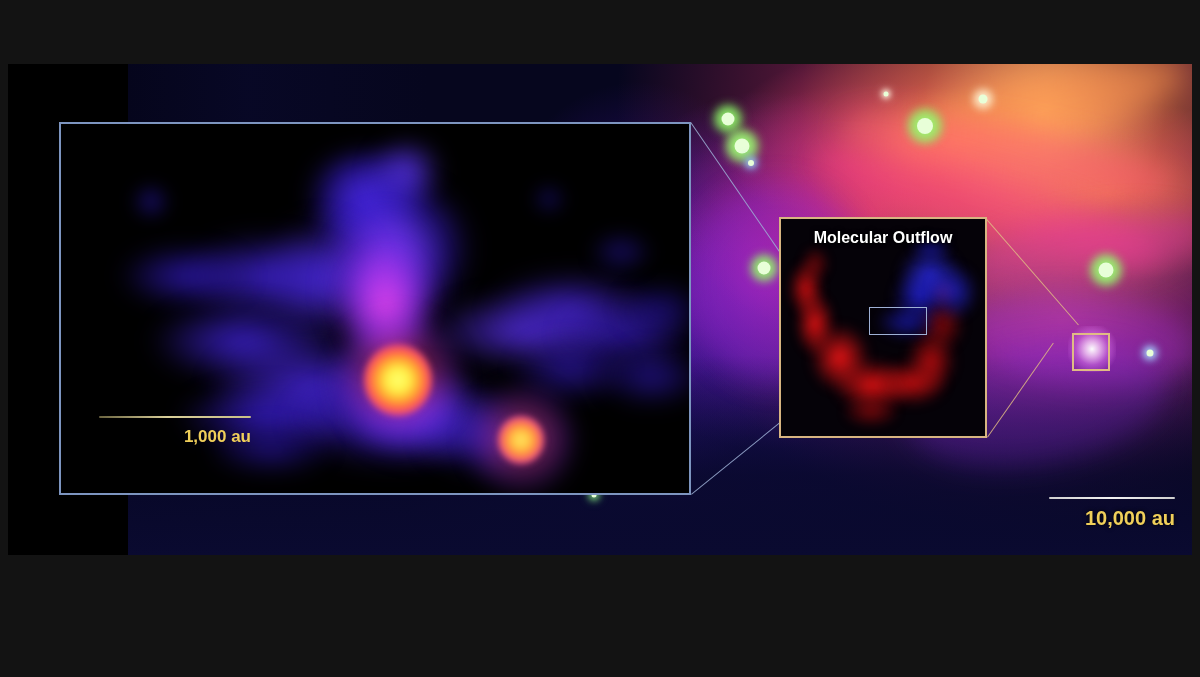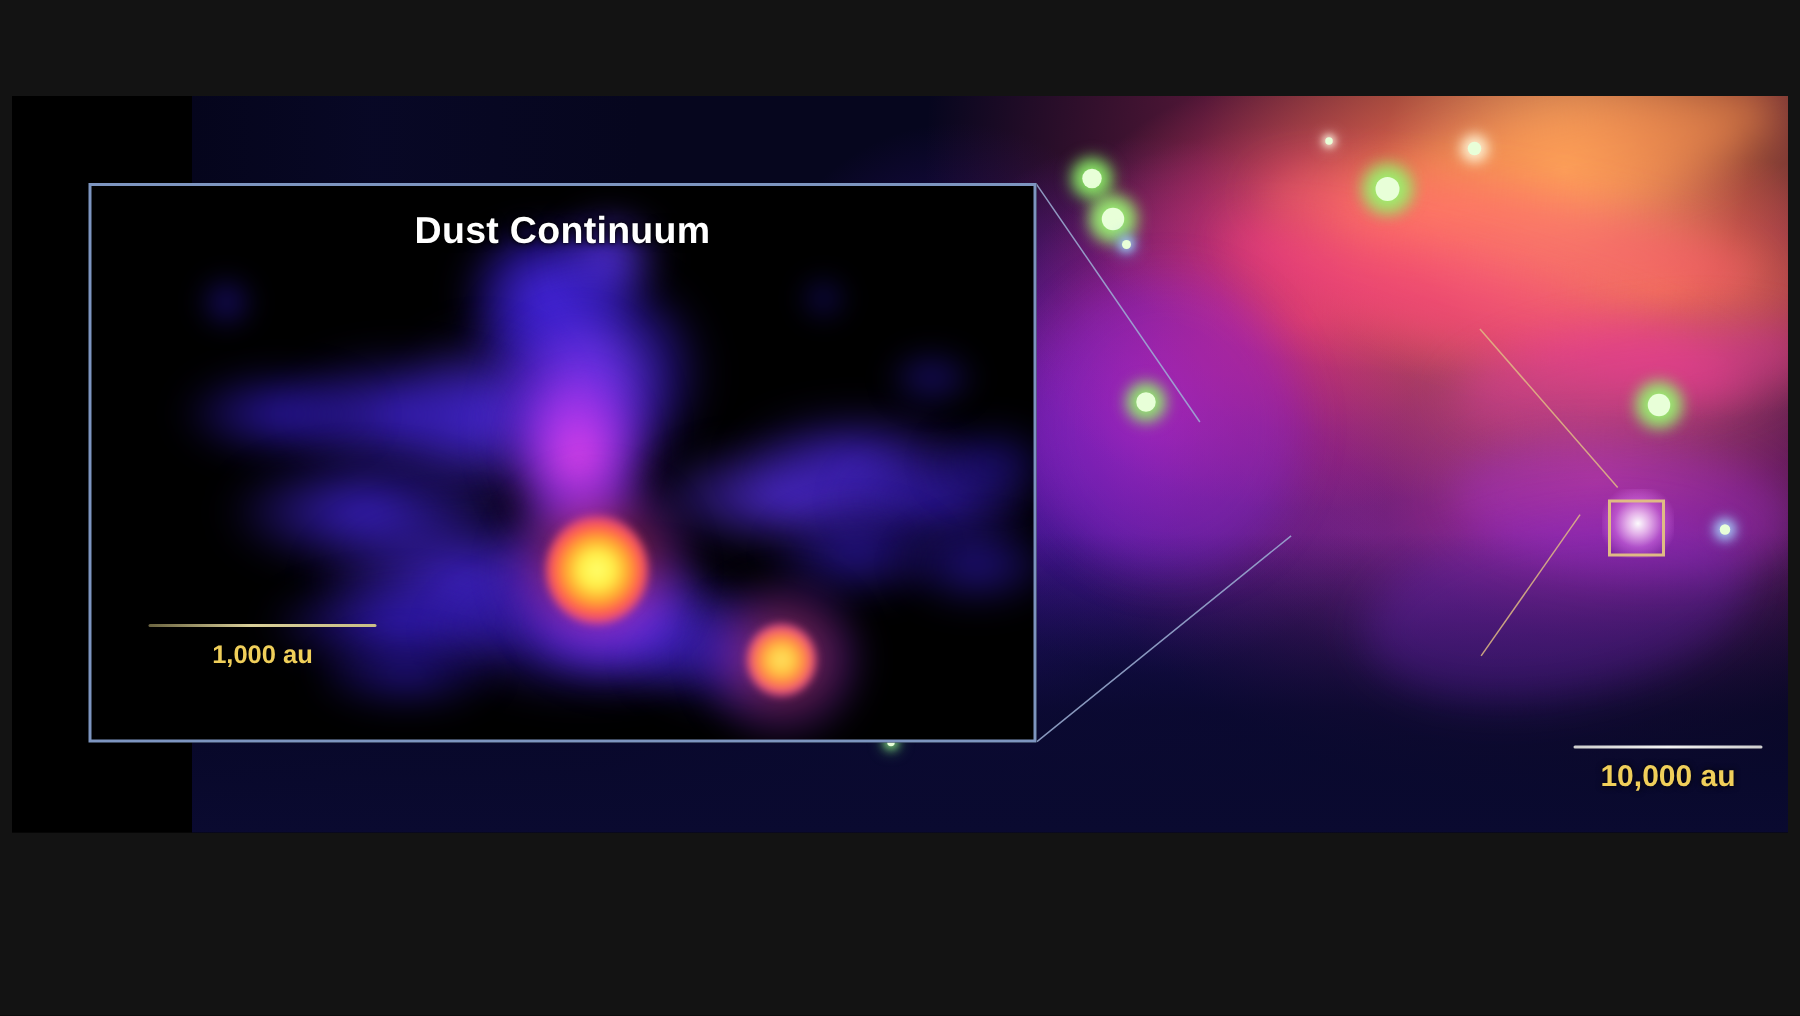--- a/index.html
+++ b/index.html
@@ -46,21 +46,21 @@
 
   
   #dust-panel{position:absolute;left:51px;top:58px;width:632px;height:373px;
               background:#000;border:2px solid #7d95c0;box-sizing:border-box;overflow:hidden;z-index:8;}
   .blob{position:absolute;border-radius:50%;}
   .dustlabel{position:absolute;left:0;right:0;top:16px;text-align:center;
              color:#fff;font-size:25px;font-weight:bold;letter-spacing:.2px;z-index:20;
              text-shadow:0 0 6px #000,0 0 2px #000;}
   .scalewrap{position:absolute;z-index:22;}
   .scaleline{height:2px;border-radius:1px;}
-  .scaletext{font-weight:bold;text-align:center;}
+  .scaletext{font-weight:bold;text-align:right;}
 
   
   #outflow-panel{position:absolute;left:771px;top:153px;width:208px;height:221px;
                  background:#050208;border:2px solid #d8b581;box-sizing:border-box;overflow:hidden;z-index:8;}
   .outlabel{position:absolute;left:0;right:0;top:10px;text-align:center;color:#fff;
             font-size:16px;font-weight:bold;z-index:20;text-shadow:0 0 5px #000,0 0 2px #000;}
   .rblob{position:absolute;border-radius:50%;}
   .zoombox{position:absolute;border:1px solid #9fb1d6;box-sizing:border-box;z-index:21;}
 
   
@@ -184,23 +184,45 @@
       <div class="blob" style="left:272px;top:190px;width:130px;height:130px;
                   background:radial-gradient(circle,rgba(255,120,60,.65) 0%,rgba(255,60,150,.45) 30%,rgba(150,45,240,.28) 58%,rgba(60,25,200,0) 80%);filter:blur(10px);"></div>
       <div class="blob" style="left:303px;top:220px;width:68px;height:72px;
                   background:radial-gradient(circle,#ffff6b 0%,#ffee48 22%,#ffa830 42%,#ff5a52 60%,rgba(226,60,200,.62) 78%,rgba(110,40,230,0) 100%);filter:blur(3px);"></div>
 
       <div class="blob" style="left:405px;top:260px;width:110px;height:110px;
                   background:radial-gradient(circle,rgba(255,110,80,.50) 0%,rgba(230,60,170,.36) 34%,rgba(110,40,225,.22) 62%,rgba(50,22,190,0) 82%);filter:blur(10px);"></div>
       <div class="blob" style="left:437px;top:292px;width:46px;height:48px;
                   background:radial-gradient(circle,#ffe060 0%,#ffc844 24%,#ff8a44 46%,#f1557a 64%,rgba(190,60,220,.55) 82%,rgba(90,35,225,0) 100%);filter:blur(3px);"></div>
 
-      <div class="dustlabel">Dust Continuum</div>
 
       <div class="scalewrap" style="left:38px;top:292px;width:152px;">
         <div class="scaleline" style="background:linear-gradient(90deg,#6b6440,#d9cf9a 45%,#c9bf86);"></div>
         <div class="scaletext" style="color:#f0cf5a;font-size:17px;margin-top:9px;">1,000 au</div>
       </div>
     </div>
 
+    <div id="outflow-panel">
+
+      <div class="rblob" style="left:8px;top:42px;width:34px;height:56px;background:radial-gradient(ellipse,rgba(235,18,18,.88) 0%,rgba(150,10,10,0) 72%);filter:blur(5px);"></div>
+      <div class="rblob" style="left:14px;top:72px;width:40px;height:66px;background:radial-gradient(ellipse,rgba(245,20,20,.92) 0%,rgba(150,10,10,0) 70%);filter:blur(5px);"></div>
+      <div class="rblob" style="left:28px;top:104px;width:62px;height:70px;background:radial-gradient(ellipse,rgba(255,22,22,.95) 0%,rgba(160,10,10,0) 68%);filter:blur(6px);"></div>
+      <div class="rblob" style="left:52px;top:140px;width:78px;height:52px;background:radial-gradient(ellipse,rgba(250,20,20,.92) 0%,rgba(150,10,10,0) 70%);filter:blur(6px);"></div>
+      <div class="rblob" style="left:96px;top:142px;width:70px;height:44px;background:radial-gradient(ellipse,rgba(238,18,18,.85) 0%,rgba(145,10,10,0) 72%);filter:blur(6px);"></div>
+      <div class="rblob" style="left:126px;top:112px;width:48px;height:60px;background:radial-gradient(ellipse,rgba(230,16,16,.80) 0%,rgba(140,8,8,0) 72%);filter:blur(6px);"></div>
+      <div class="rblob" style="left:140px;top:80px;width:42px;height:52px;background:radial-gradient(ellipse,rgba(210,14,14,.62) 0%,rgba(130,8,8,0) 74%);filter:blur(6px);"></div>
+      <div class="rblob" style="left:20px;top:28px;width:28px;height:34px;background:radial-gradient(ellipse,rgba(190,14,14,.55) 0%,rgba(120,8,8,0) 76%);filter:blur(5px);"></div>
+      <div class="rblob" style="left:62px;top:178px;width:56px;height:30px;background:radial-gradient(ellipse,rgba(200,14,14,.55) 0%,rgba(120,8,8,0) 76%);filter:blur(5px);"></div>
+      <div class="rblob" style="left:150px;top:60px;width:24px;height:26px;background:radial-gradient(circle,rgba(175,12,12,.45) 0%,rgba(110,8,8,0) 78%);filter:blur(5px);"></div>
+
+      <div class="rblob" style="left:118px;top:28px;width:62px;height:56px;background:radial-gradient(ellipse,rgba(48,48,255,.82) 0%,rgba(20,20,160,0) 72%);filter:blur(6px);"></div>
+      <div class="rblob" style="left:112px;top:52px;width:54px;height:50px;background:radial-gradient(ellipse,rgba(38,38,245,.78) 0%,rgba(16,16,150,0) 72%);filter:blur(6px);"></div>
+      <div class="rblob" style="left:150px;top:46px;width:46px;height:54px;background:radial-gradient(ellipse,rgba(42,42,250,.70) 0%,rgba(18,18,155,0) 74%);filter:blur(6px);"></div>
+      <div class="rblob" style="left:96px;top:86px;width:60px;height:34px;background:radial-gradient(ellipse,rgba(34,34,235,.62) 0%,rgba(14,14,140,0) 74%);filter:blur(6px);"></div>
+      <div class="rblob" style="left:130px;top:16px;width:40px;height:26px;background:radial-gradient(ellipse,rgba(30,30,225,.50) 0%,rgba(12,12,130,0) 76%);filter:blur(5px);"></div>
+
+      <div class="zoombox" style="left:88px;top:88px;width:58px;height:28px;"></div>
+
+      <div class="outlabel">Molecular Outflow</div>
+    </div>
 
   </div>
 </div>
 
 </body></html>

